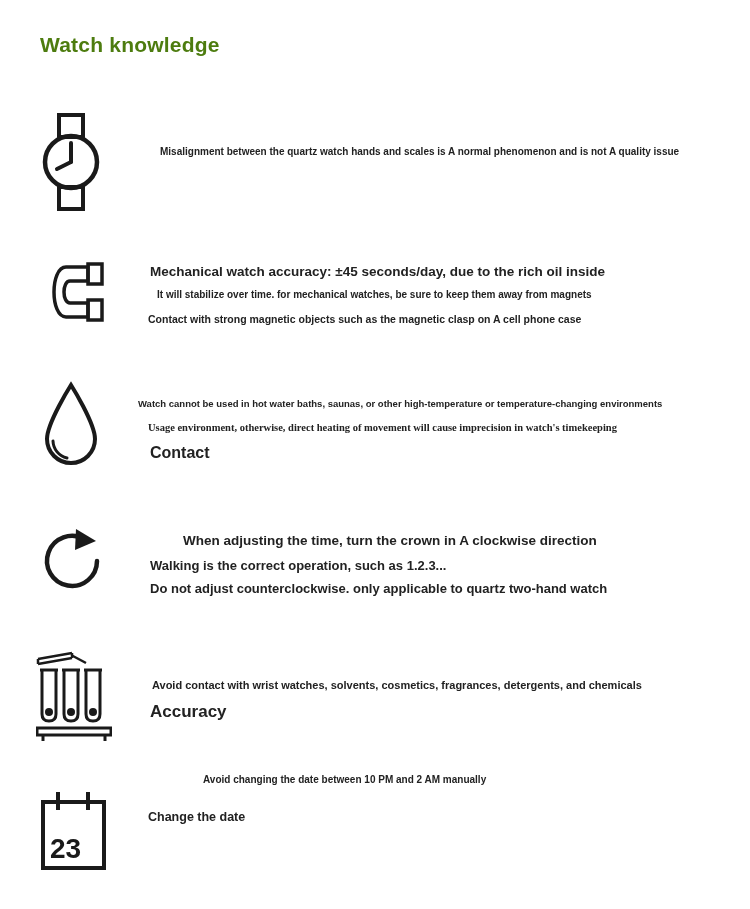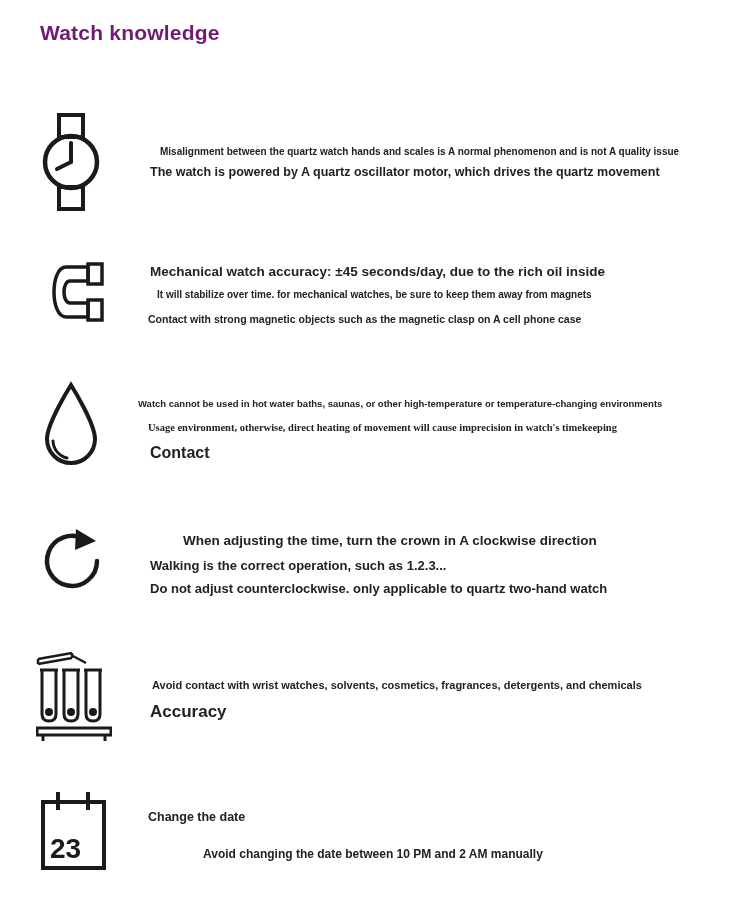--- a/index.html
+++ b/index.html
@@ -1,22 +1,22 @@
 <!DOCTYPE html>
 <html><head>
 <meta charset="utf-8">
 <style>
   html,body{margin:0;padding:0;background:#ffffff;}
   .page{
     position:relative;width:750px;height:909px;background:#ffffff;
     font-family:"Liberation Sans", sans-serif;color:#1f1f1f;overflow:hidden;
   }
   .title{
-    position:absolute;left:40px;top:21px;margin:0;
-    font-size:21px;font-weight:700;color:#701a75;letter-spacing:.2px;
+    position:absolute;left:40px;top:33px;margin:0;
+    font-size:21px;font-weight:700;color:#4d7c0f;letter-spacing:.2px;
   }
   .ln{position:absolute;white-space:nowrap;font-weight:700;color:#222;line-height:1.2;}
   
   .s1l1{left:160px;top:146px;font-size:10px;text-align:center;}
   .s1l2{left:150px;top:165px;font-size:12.5px;}
   
   .s2l1{left:150px;top:264px;font-size:13.5px;}
   .s2l2{left:157px;top:289px;font-size:10px;}
   .s2l3{left:148px;top:313px;font-size:10.5px;}
   
@@ -24,21 +24,21 @@
   .s3l2{left:148px;top:422px;font-size:10.5px;font-family:Liberation Serif, serif;}
   .s3l3{left:150px;top:443px;font-size:16px;}
   
   .s4l1{left:183px;top:533px;font-size:13.5px;}
   .s4l2{left:150px;top:558px;font-size:13px;}
   .s4l3{left:150px;top:581px;font-size:13px;}
   
   .s5l1{left:152px;top:679px;font-size:11px;}
   .s5l2{left:150px;top:702px;font-size:17px;}
   
-  .s6l1{left:203px;top:847px;font-size:12px;text-align:center;}
+  .s6l1{left:203px;top:774px;font-size:10px;text-align:center;}
   .s6l2{left:148px;top:810px;font-size:12.5px;}
 
   .icon{position:absolute;}
   .i1{left:42px;top:113px;width:58px;height:98px;}
   .i2{left:40px;top:261px;width:66px;height:62px;}
   .i3{left:40px;top:381px;width:62px;height:88px;}
   .i4{left:42px;top:521px;width:64px;height:72px;}
   .i5{left:36px;top:644px;width:76px;height:98px;}
   .i6{left:40px;top:789px;width:67px;height:83px;}
   .icon svg{display:block;width:100%;height:100%;}
@@ -56,21 +56,20 @@
   <div class="icon i1">
     <svg viewBox="0 0 58 98" aria-hidden="true">
       <rect class="st" x="17" y="2" width="24" height="22" stroke-width="4"></rect>
       <rect class="st" x="17" y="74" width="24" height="22" stroke-width="4"></rect>
       <circle class="st" cx="29" cy="49" r="26" stroke-width="4.5"></circle>
       <path class="st" d="M29 49 V30" stroke-width="4" stroke-linecap="round"></path>
       <path class="st" d="M29 49 L15 56" stroke-width="4" stroke-linecap="round"></path>
     </svg>
   </div>
   <div class="ln s1l1">Misalignment between the quartz watch hands and scales is A normal phenomenon and is not A quality issue</div>
-  <div class="ln s1l2">The watch is powered by A quartz oscillator motor, which drives the quartz movement</div>
 
   <div class="icon i2">
     <svg viewBox="0 0 66 62" aria-hidden="true">
       <path class="st" d="M48 6 L26 6 C10 6 10 56 26 56 L48 56 L48 42 L30 42 C22 42 22 20 30 20 L48 20 Z" stroke-width="3.5"></path>
       <rect class="st" x="48" y="3" width="14" height="20" stroke-width="3.5"></rect>
       <rect class="st" x="48" y="39" width="14" height="20" stroke-width="3.5"></rect>
     </svg>
   </div>
   <div class="ln s2l1">Mechanical watch accuracy: ±45 seconds/day, due to the rich oil inside</div>
   <div class="ln s2l2">It will stabilize over time. for mechanical watches, be sure to keep them away from magnets</div>

